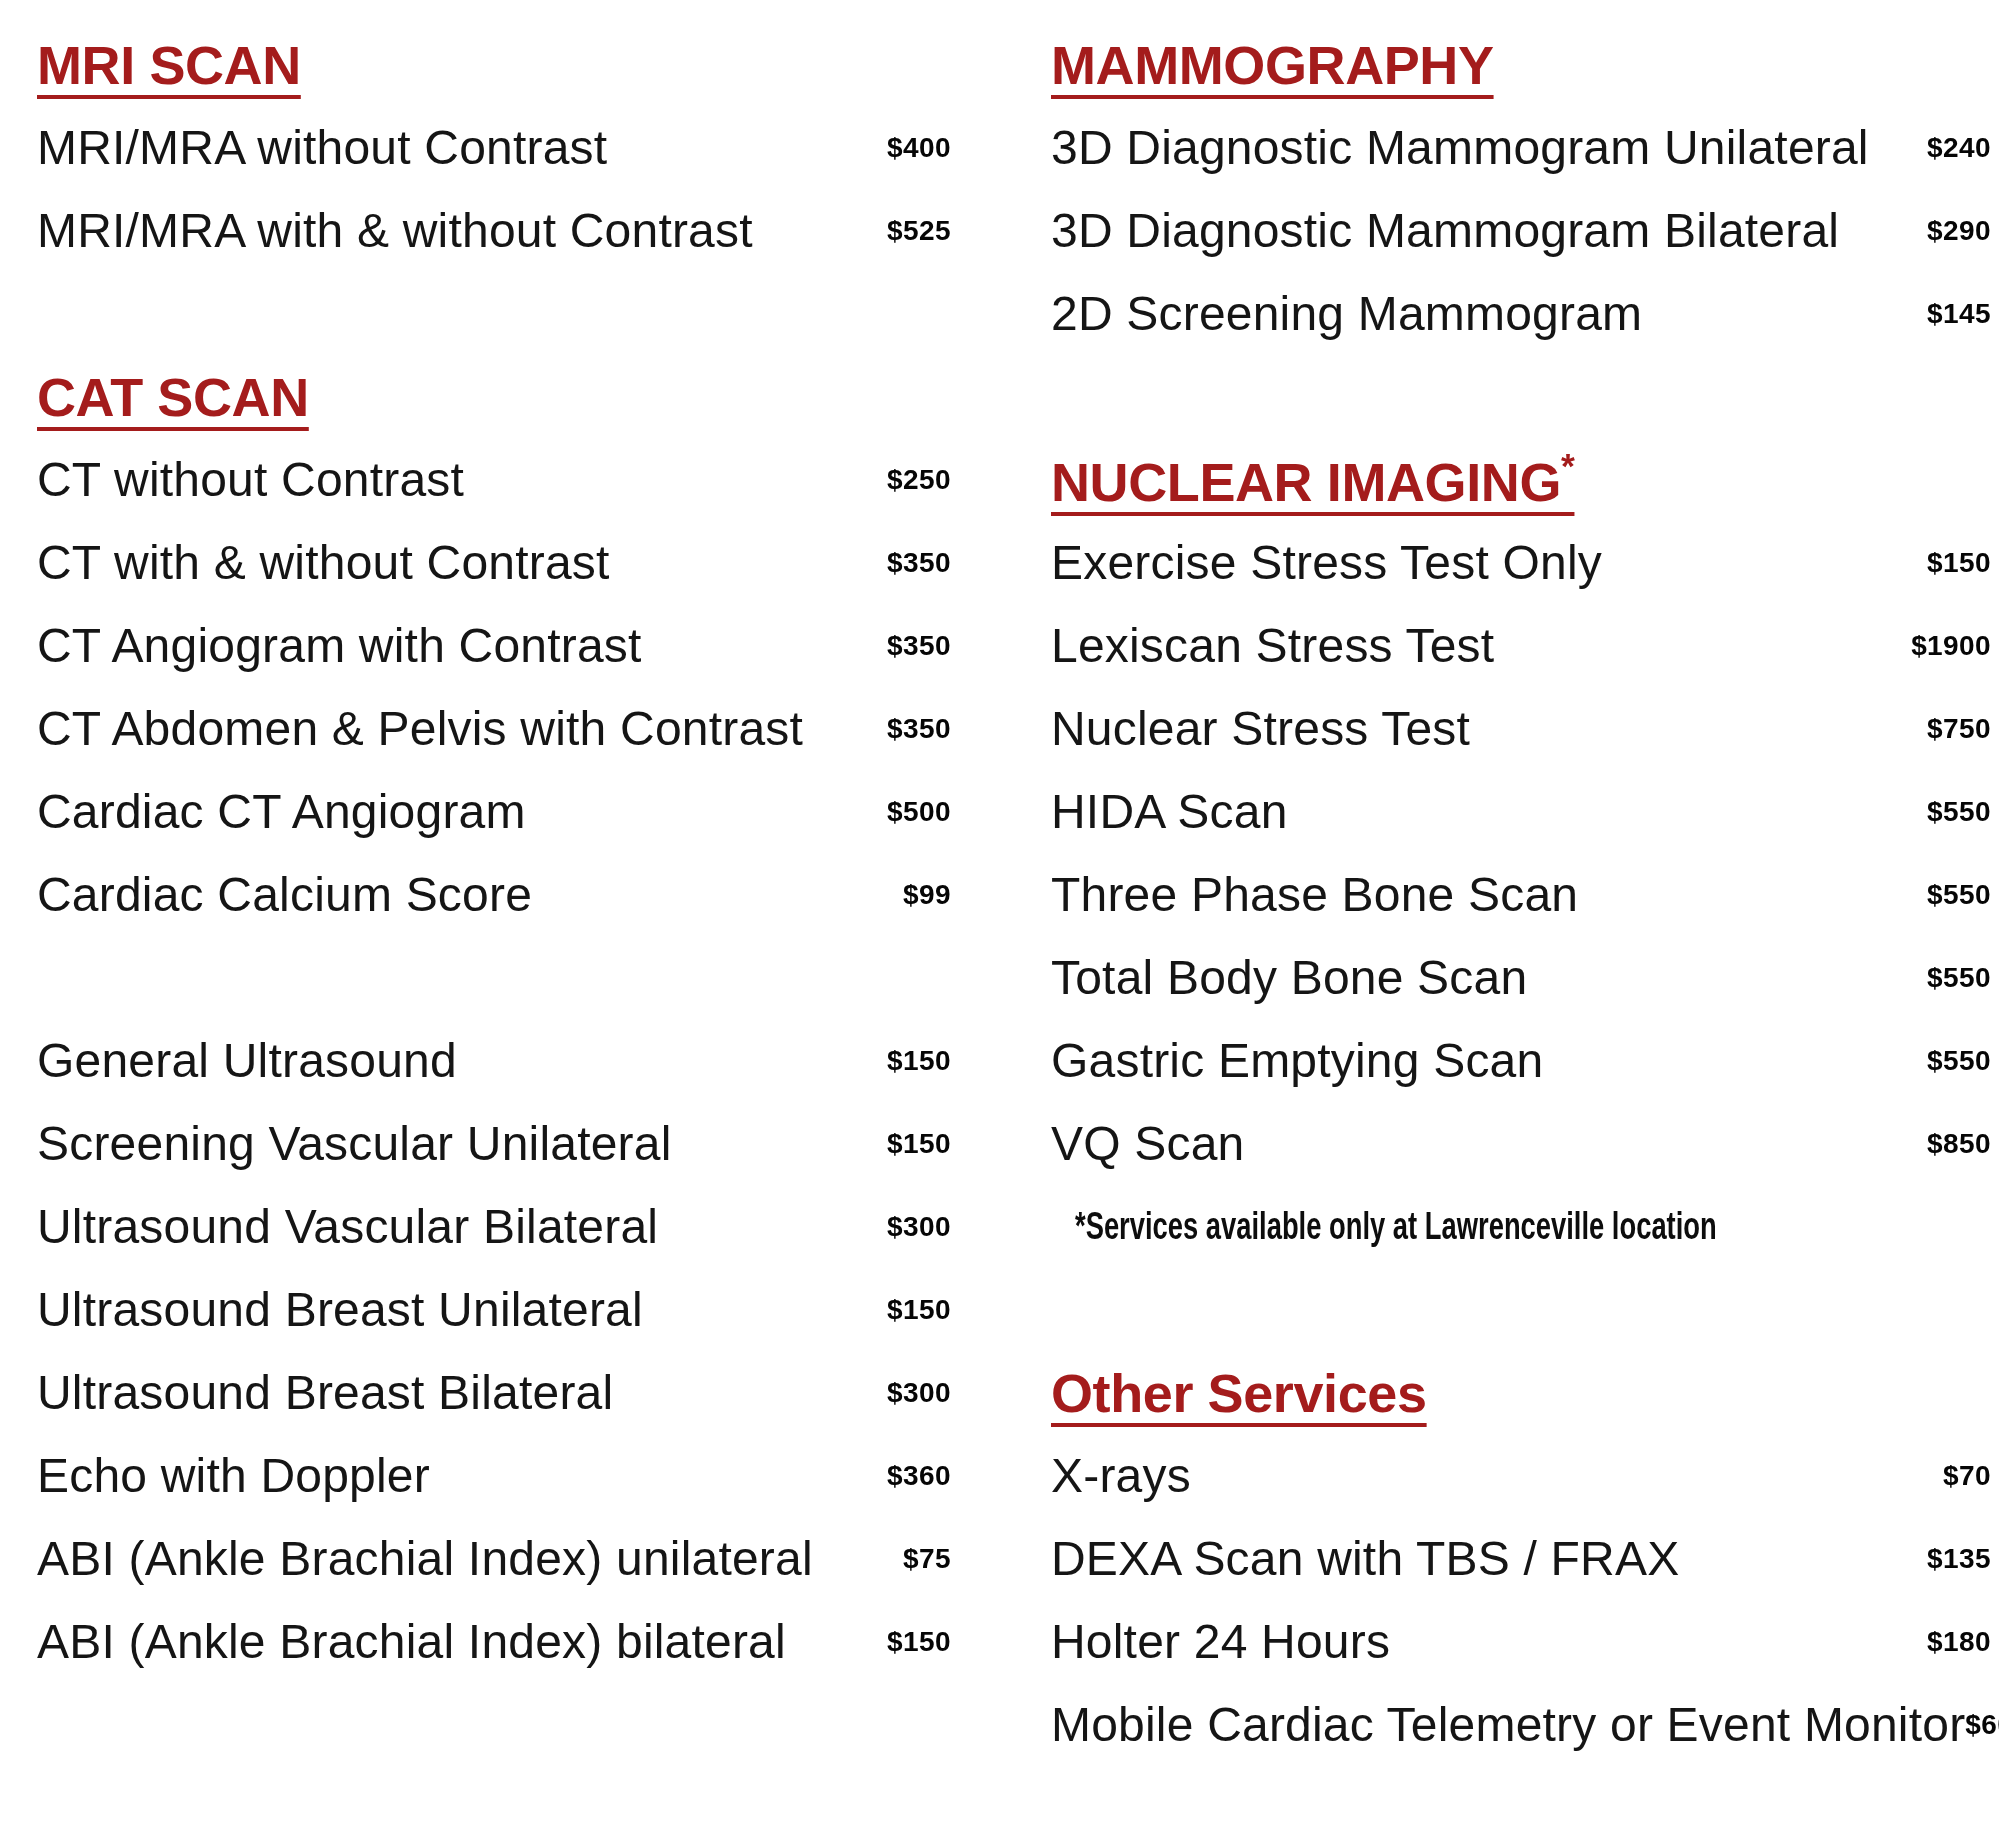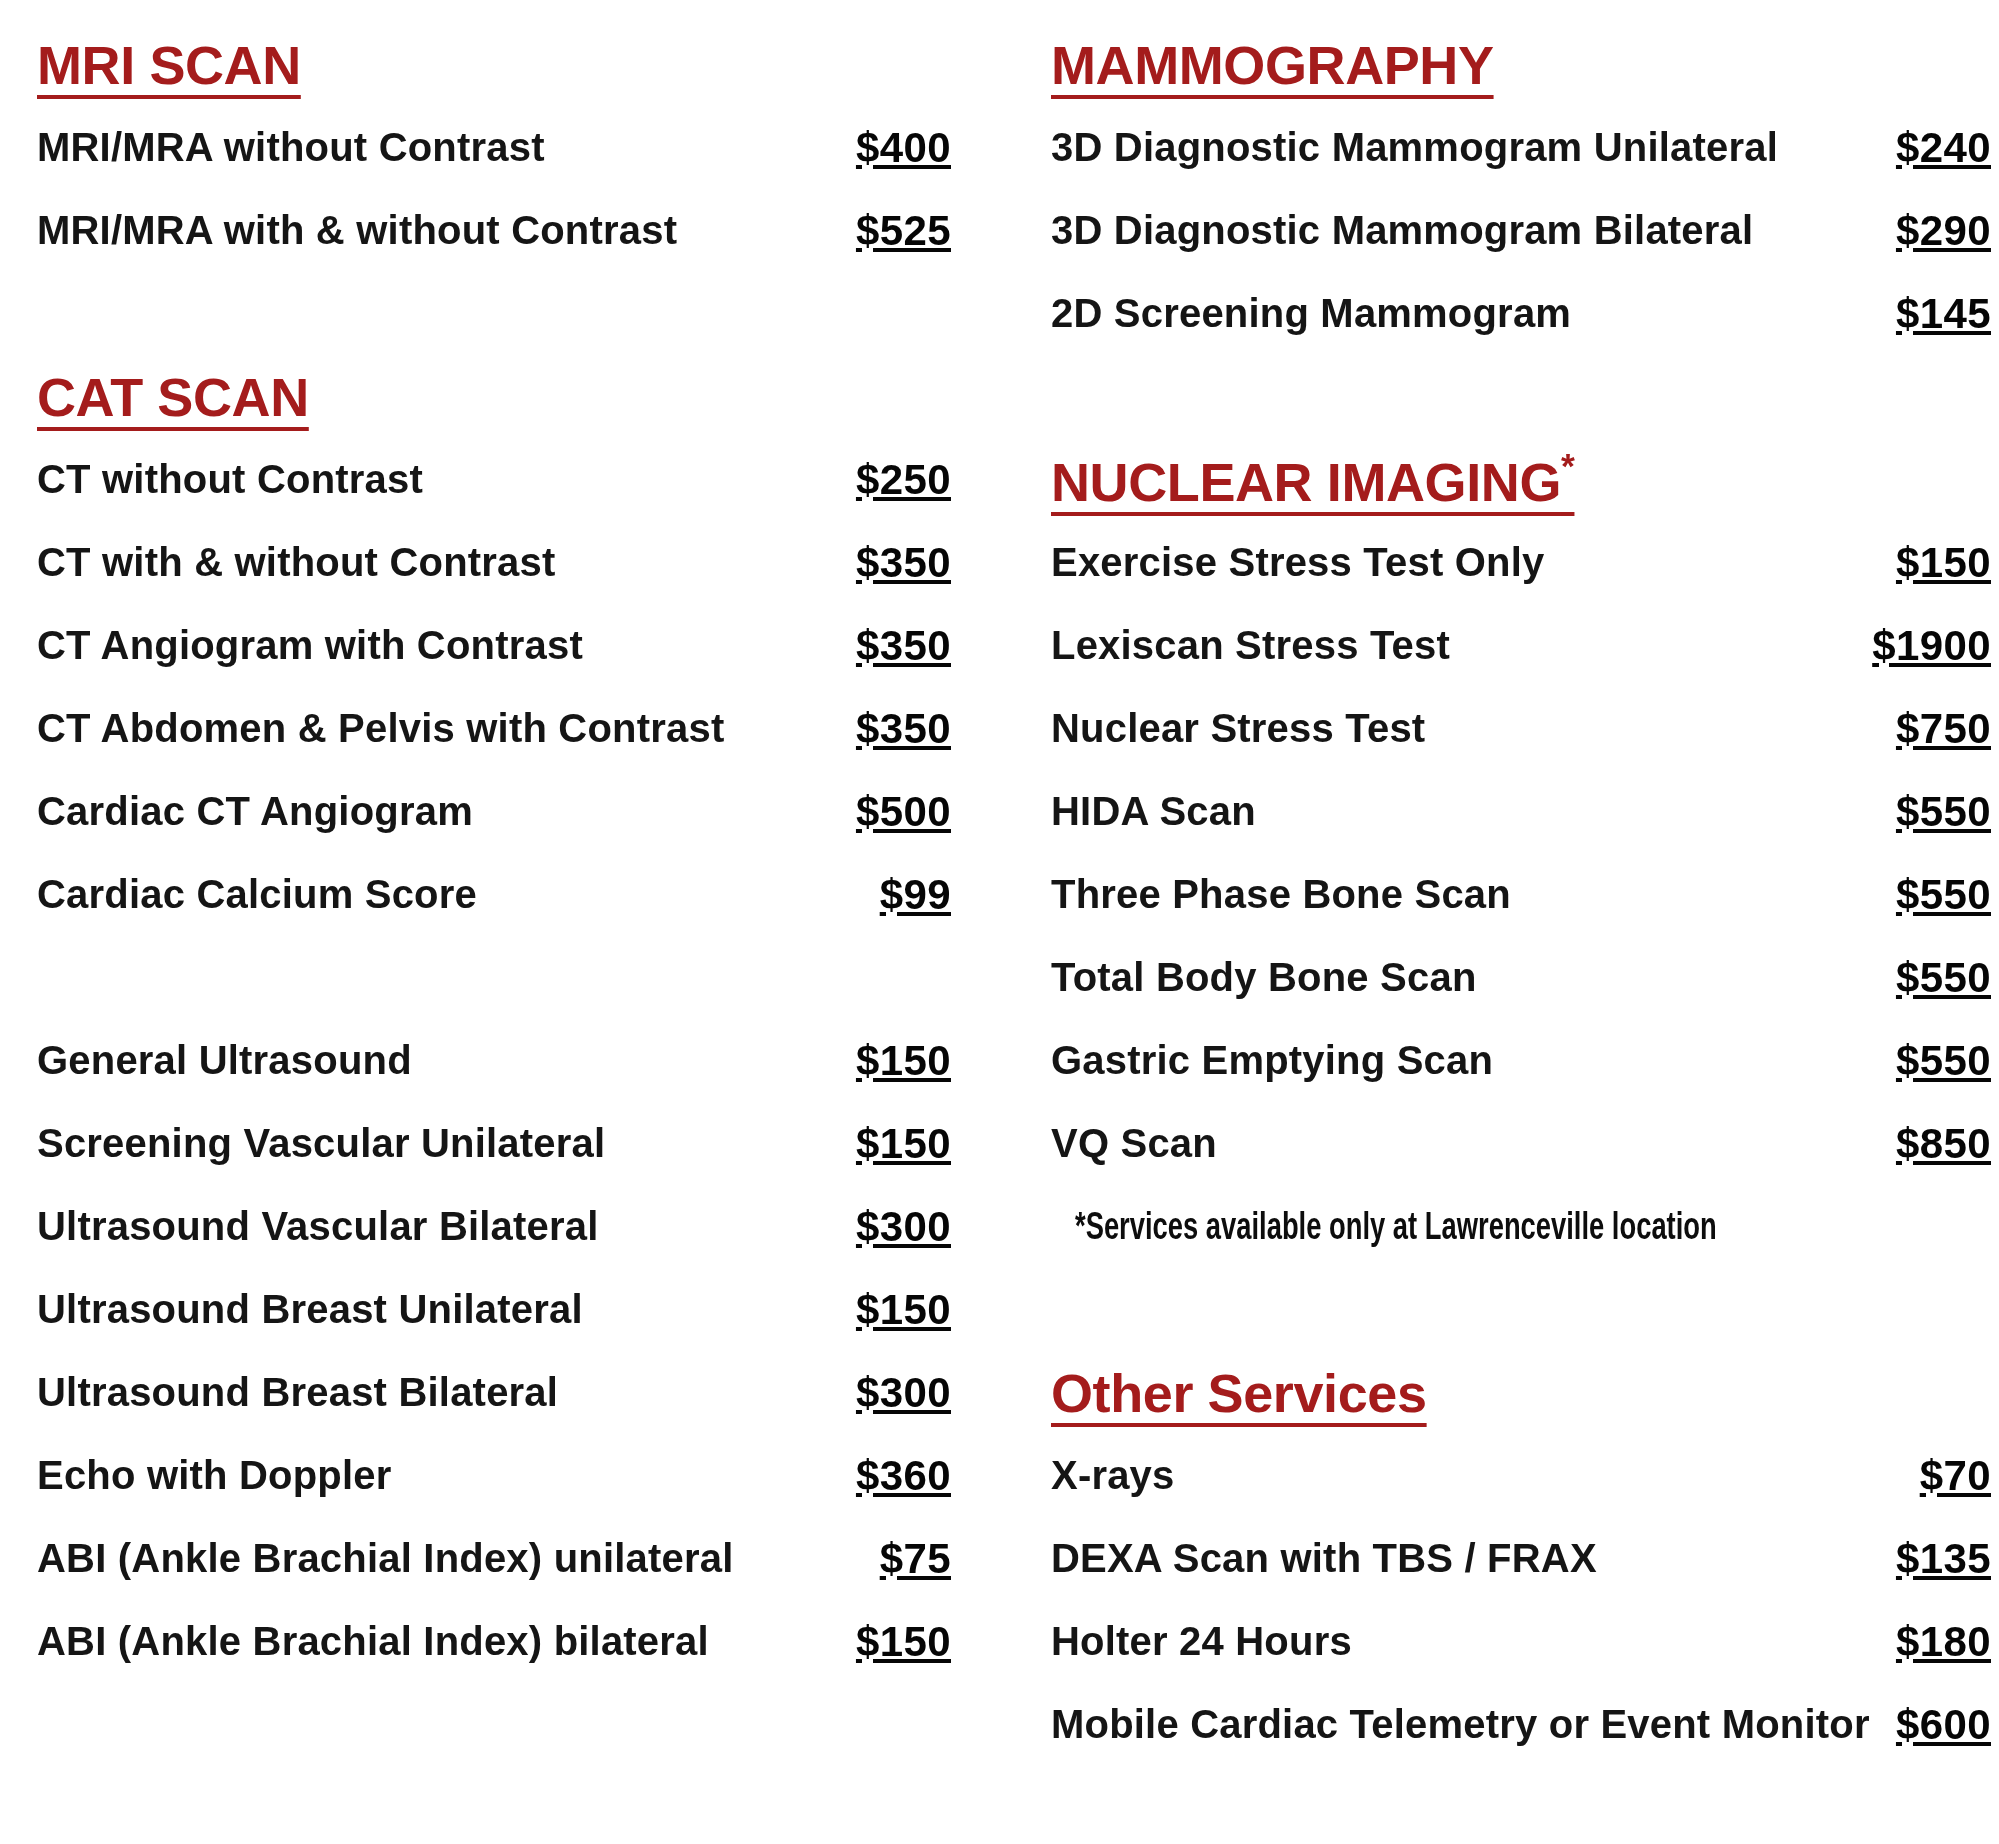--- a/index.html
+++ b/index.html
@@ -10,22 +10,22 @@
   .col { display:block; }
   .col-left  { width:914px; margin-right:100px; }
   .col-right { width:940px; }
   .slot { height:83px; display:flex; align-items:center; justify-content:space-between; }
   .spacer { height:83px; }
   h2.slot { justify-content:flex-start; }
   .h-text { font-size:54px; font-weight:800; letter-spacing:-0.4px; color:var(--accent);
             text-decoration:underline; text-decoration-thickness:4.2px; text-underline-offset:10.8px;
             white-space:nowrap; }
   .h-star { font-size:0.66em; vertical-align:23px; font-weight:800; }
-  .label { font-size:40px; font-weight:700; color:var(--text); letter-spacing:0.2px; white-space:nowrap; }
-  .price { font-size:42px; font-weight:800; color:var(--price); letter-spacing:0.4px; white-space:nowrap;text-decoration:underline; }
+  .label { font-size:48px; font-weight:400; color:var(--text); letter-spacing:0.2px; white-space:nowrap; }
+  .price { font-size:28px; font-weight:800; color:var(--price); letter-spacing:0.4px; white-space:nowrap; }
   .footnote-row { justify-content:center; }
   .footnote { font-size:38px; font-weight:700; color:#0d0d0d; white-space:nowrap;
               transform:scaleX(0.72); transform-origin:left center; letter-spacing:0; }
 </style>
 </head>
 <body>
 
 <main class="page">
 
   <div class="col col-left">

